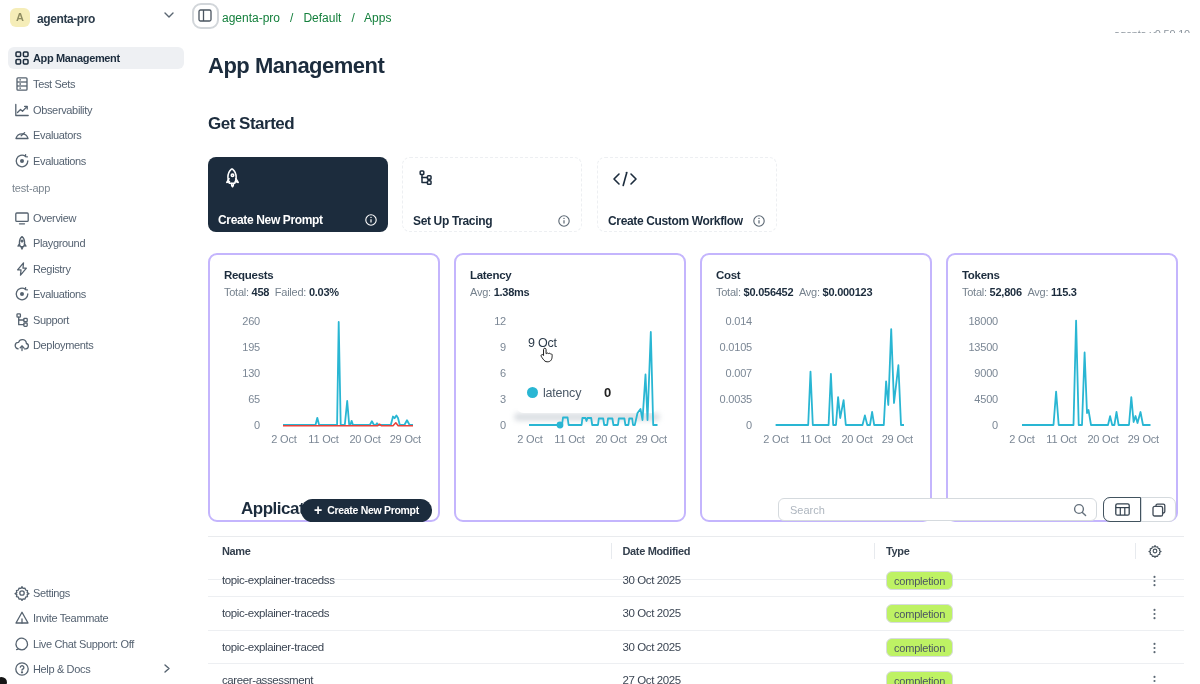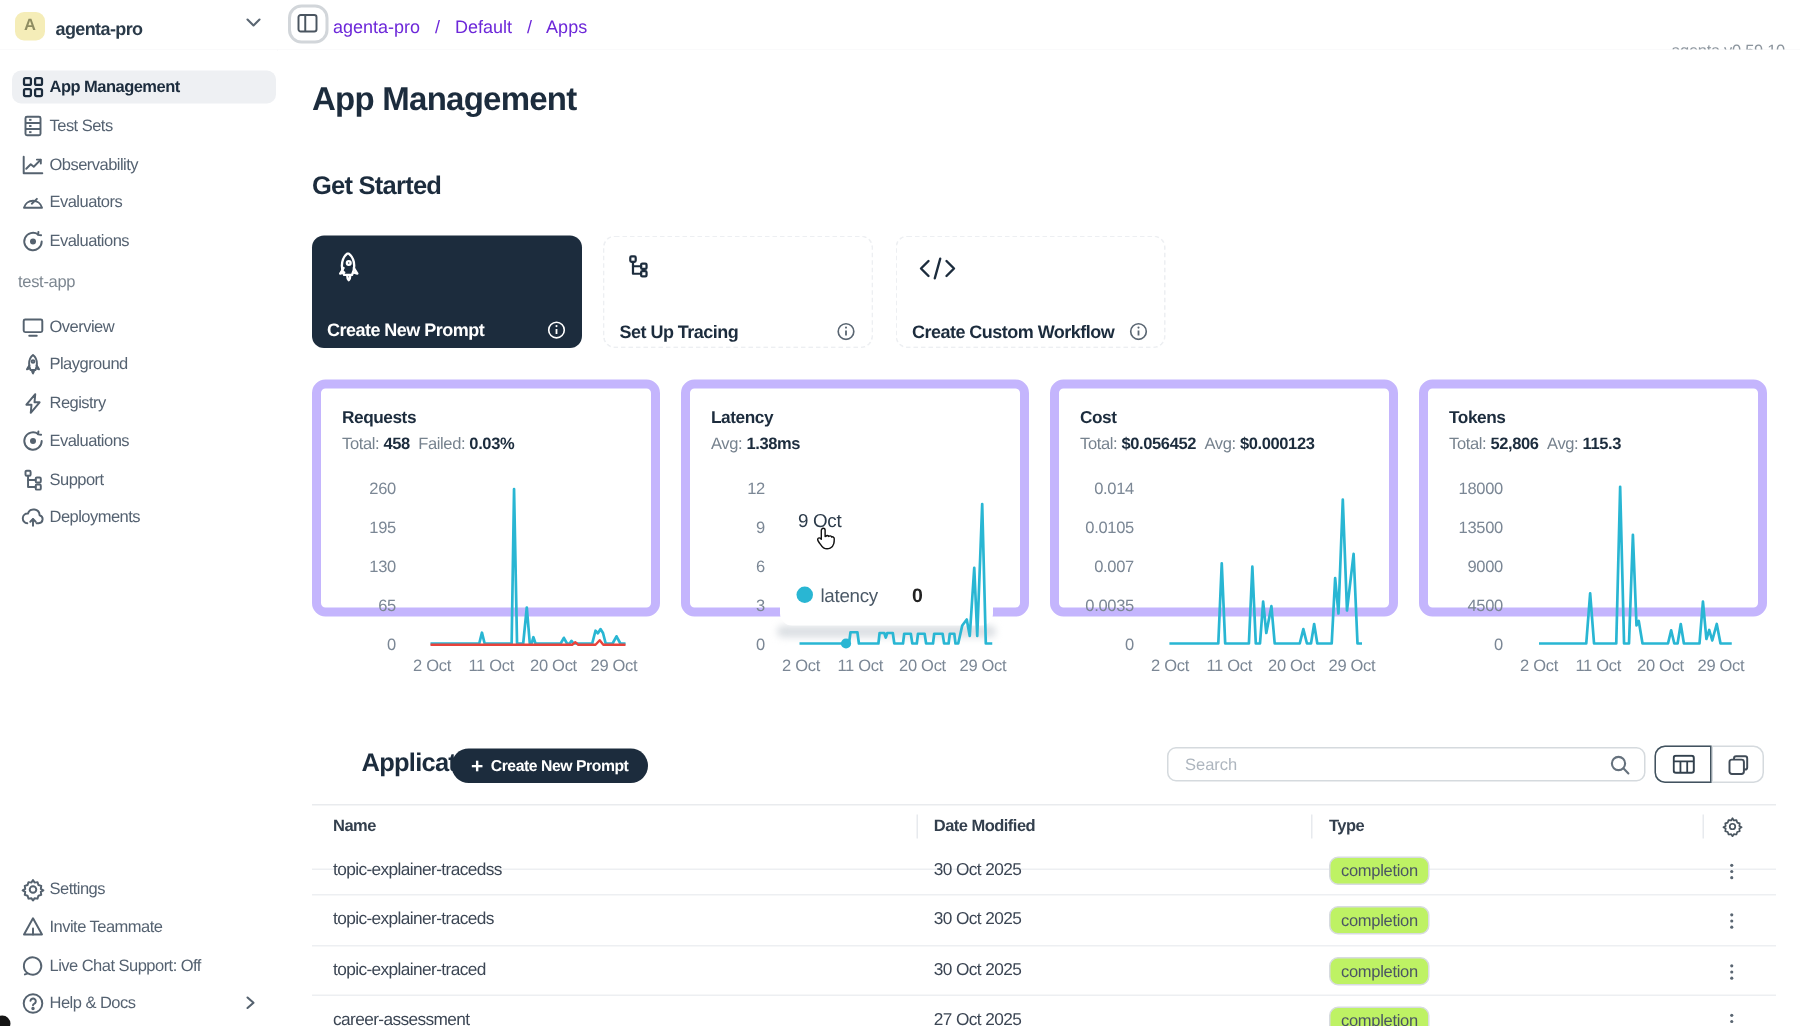--- a/index.html
+++ b/index.html
@@ -8,21 +8,21 @@
   
   #header { position:absolute; left:0; top:0; width:1200px; height:34px;
     border-bottom:1px solid #e9ebee; background:#fff; }
   #ws-avatar { position:absolute; left:10px; top:8px; width:20px; height:19px;
     background:#f5edb8; border-radius:6px; color:#8f8d62; font-size:11px;
     font-weight:600; text-align:center; line-height:19px; }
   #ws-name { position:absolute; left:37px; top:12px; font-size:12px; font-weight:600; letter-spacing:-0.4px; color:#2a3a49; }
   #ws-chevron { position:absolute; left:162px; top:8px; }
   #toggle-btn { position:absolute; left:192px; top:3px; width:27px; height:26px;
     border:2px solid #d2d6da; border-radius:9px; background:#fff; }
-  #breadcrumb { position:absolute; left:222px; top:11px; font-size:12px; color:#6d28d9; }
+  #breadcrumb { position:absolute; left:222px; top:11px; font-size:12px; color:#15803d; }
   #version { position:absolute; right:10px; top:28px; font-size:11px; letter-spacing:-0.2px; color:#8b949d; }
   
   #sidebar { position:absolute; left:0; top:33px; width:185px; height:651px; background:#fff; }
   .mitem { position:absolute; left:8px; width:176px; height:22px; border-radius:6px;
     font-size:11px; letter-spacing:-0.35px; color:#556271; }
   .mitem .ic { position:absolute; left:6px; top:3px; width:16px; height:16px; }
   .mitem .lb { position:absolute; left:25px; top:5px; white-space:nowrap; }
   .mitem.sel { background:#eef0f3; color:#1c2c3d; font-weight:600; }
   .shead { position:absolute; left:12px; font-size:11px; letter-spacing:-0.2px; color:#7c8690; }
   
@@ -30,21 +30,21 @@
   h1.pgtitle { position:absolute; z-index:5; left:208px; top:53px; font-size:22px; letter-spacing:-0.5px; font-weight:700; color:#1c2c3d; }
   h2.sect { position:absolute; z-index:5; font-size:17px; letter-spacing:-0.5px; font-weight:700; color:#1c2c3d; }
   
   .gcard { position:absolute; top:157px; width:180px; height:75px; border-radius:8px;
     border:1px dashed #edeff2; background:#fff; }
   .gcard.dark { background:#1c2c3d; border:none; }
   .gcard .gic { position:absolute; left:13px; top:10px; }
   .gcard .glb { position:absolute; left:10px; font-size:12px; letter-spacing:-0.35px; font-weight:600; color:#1c2c3d; }
   .gcard .ginfo { position:absolute; right:11px; top:208px; }
   
-  .ccard { position:absolute; top:253px; width:232px; height:158px; border:6px solid #c4b5fd;
+  .ccard { position:absolute; top:253px; width:232px; height:269px; border:2px solid #c4b5fd;
     border-radius:9px; background:#fff; }
   .ccard .ct { position:absolute; left:14px; top:14px; font-size:11.5px; letter-spacing:-0.3px; font-weight:700; color:#1c2c3d; }
   .ccard .cs { position:absolute; left:14px; top:31px; font-size:11px; letter-spacing:-0.25px; color:#76828e; }
   .ccard .cs b { color:#1c2c3d; font-weight:700; }
   .ccard svg { position:absolute; left:0; top:0; }
   .ylab { font-size:11px; letter-spacing:-0.2px; fill:#7b8795; }
   .xlab { font-size:11px; letter-spacing:-0.2px; fill:#7b8795; }
   
   #app-title { position:absolute; left:208px; top:499px; font-size:17px; letter-spacing:-0.5px; font-weight:700; color:#1c2c3d;margin-left:33px; }
   #new-prompt-btn { position:absolute; left:301px; top:499px; width:131px; height:23px;

